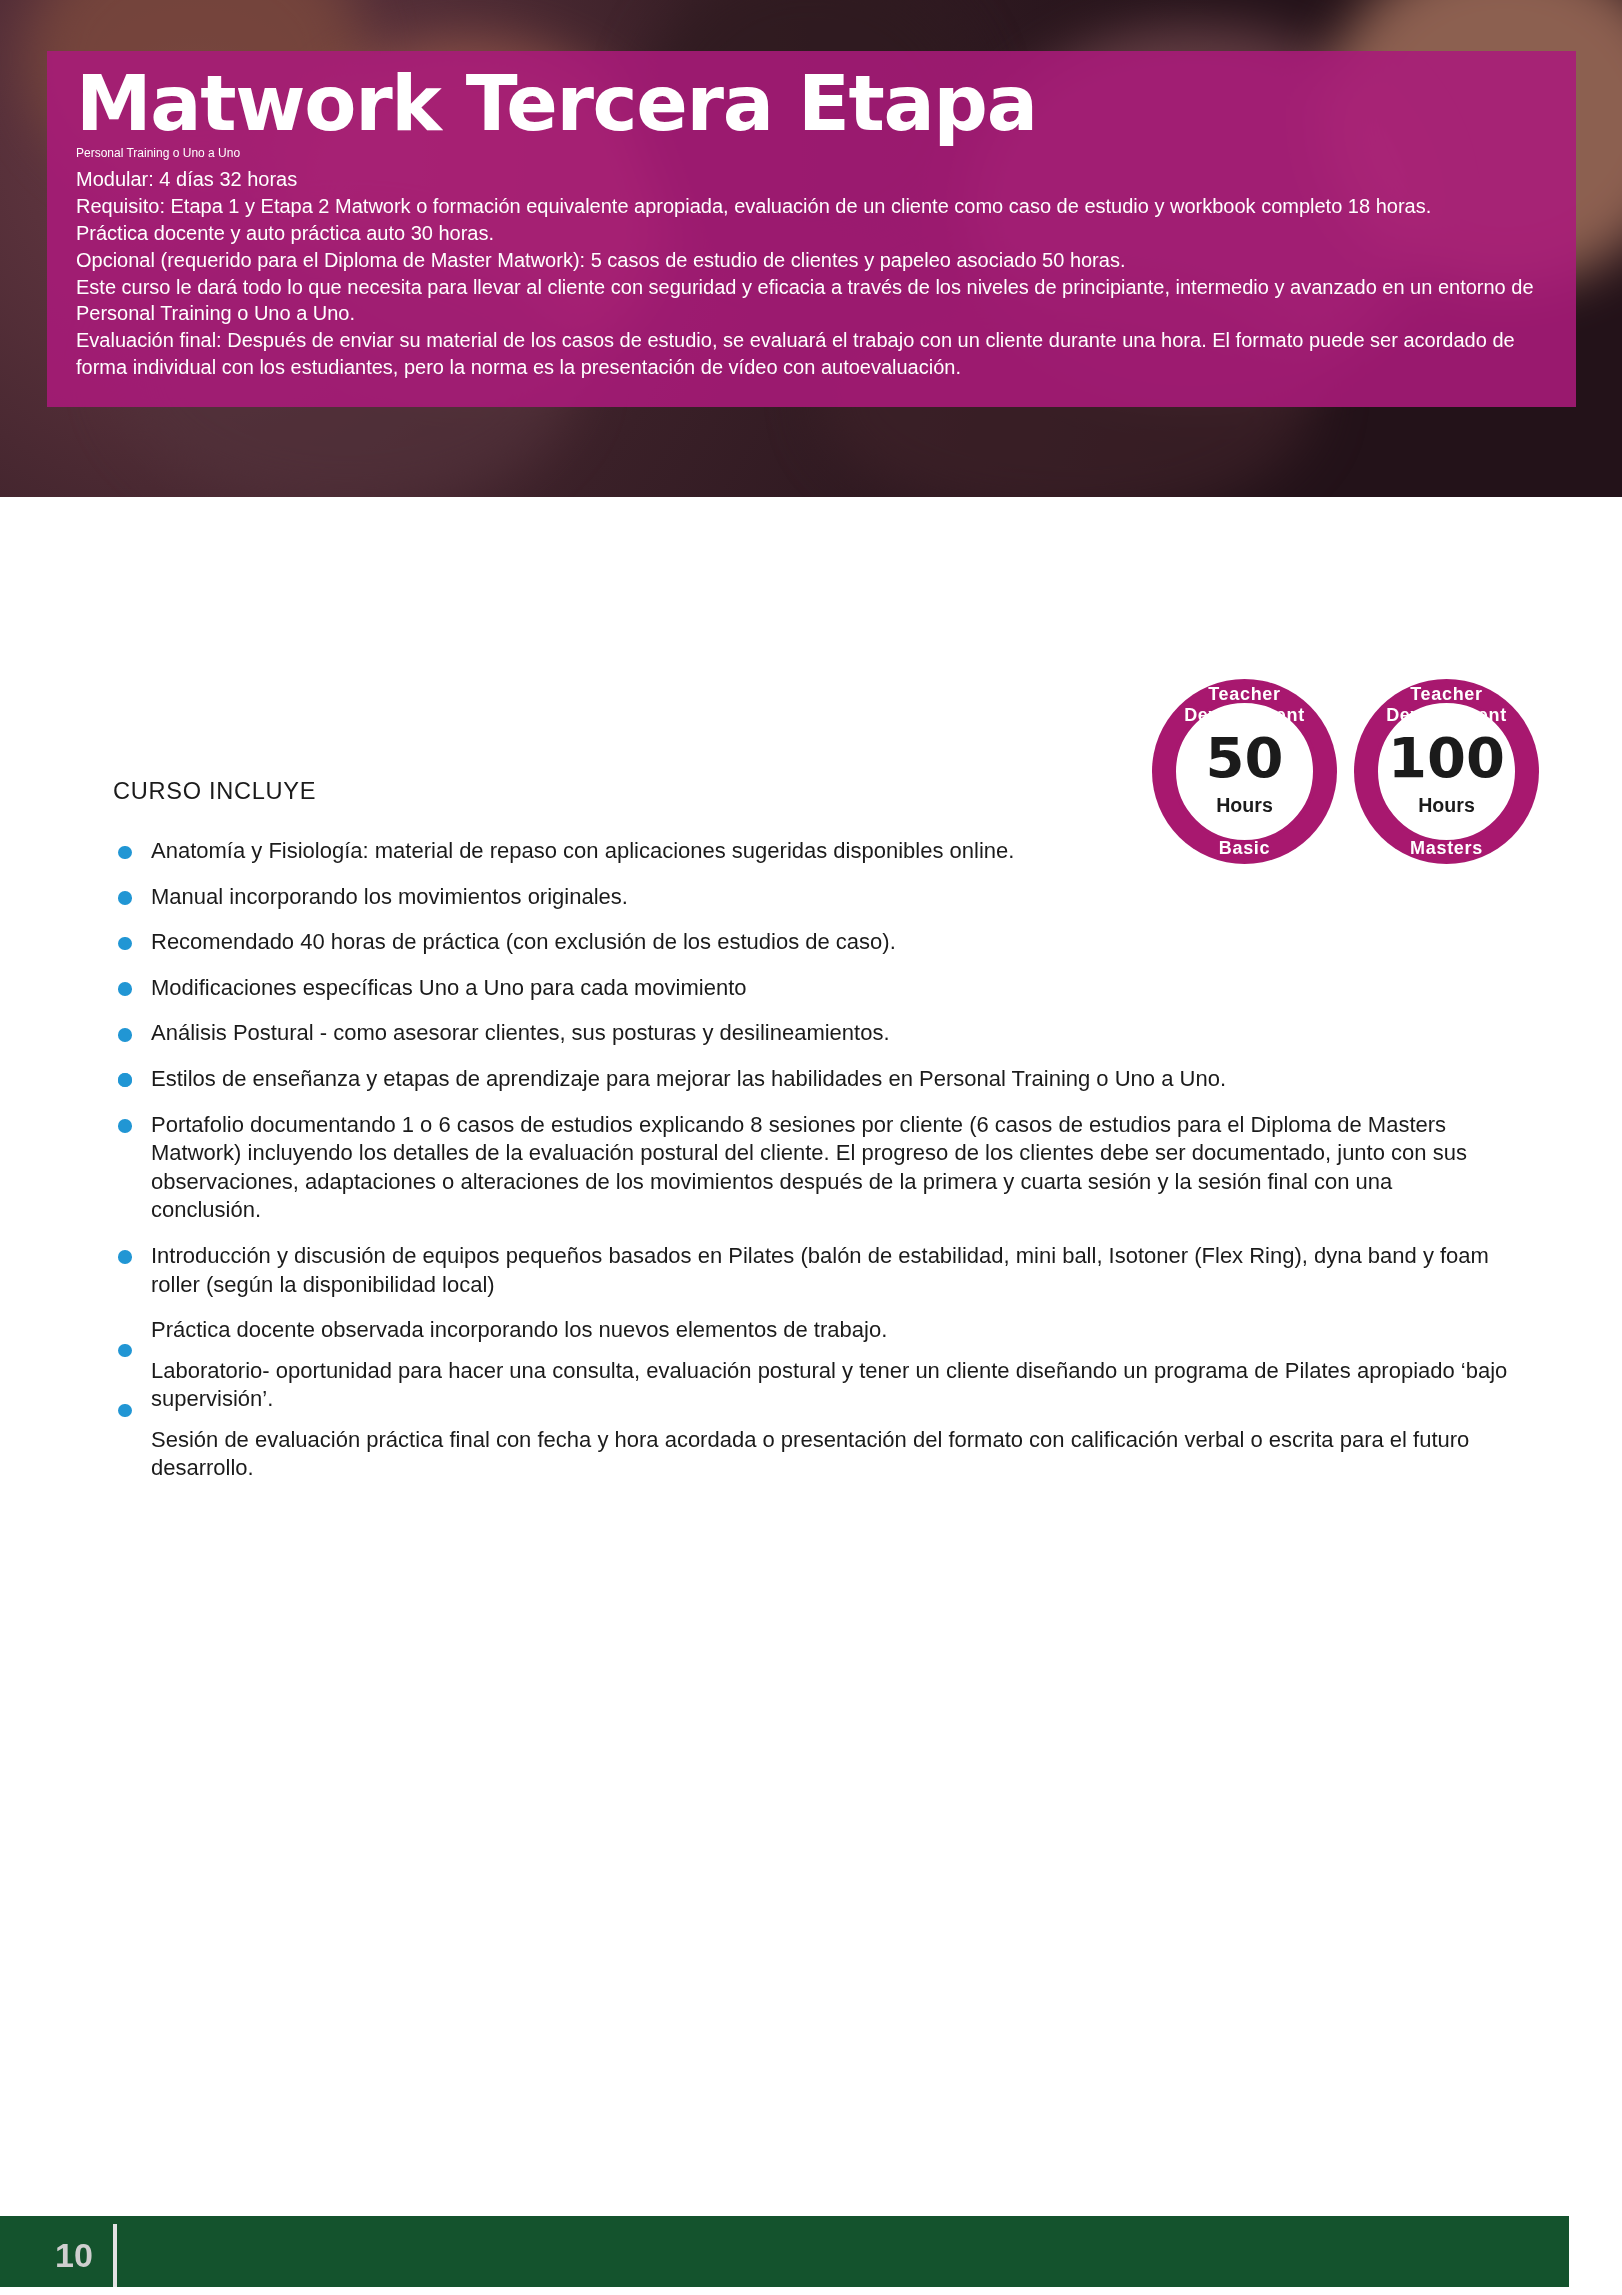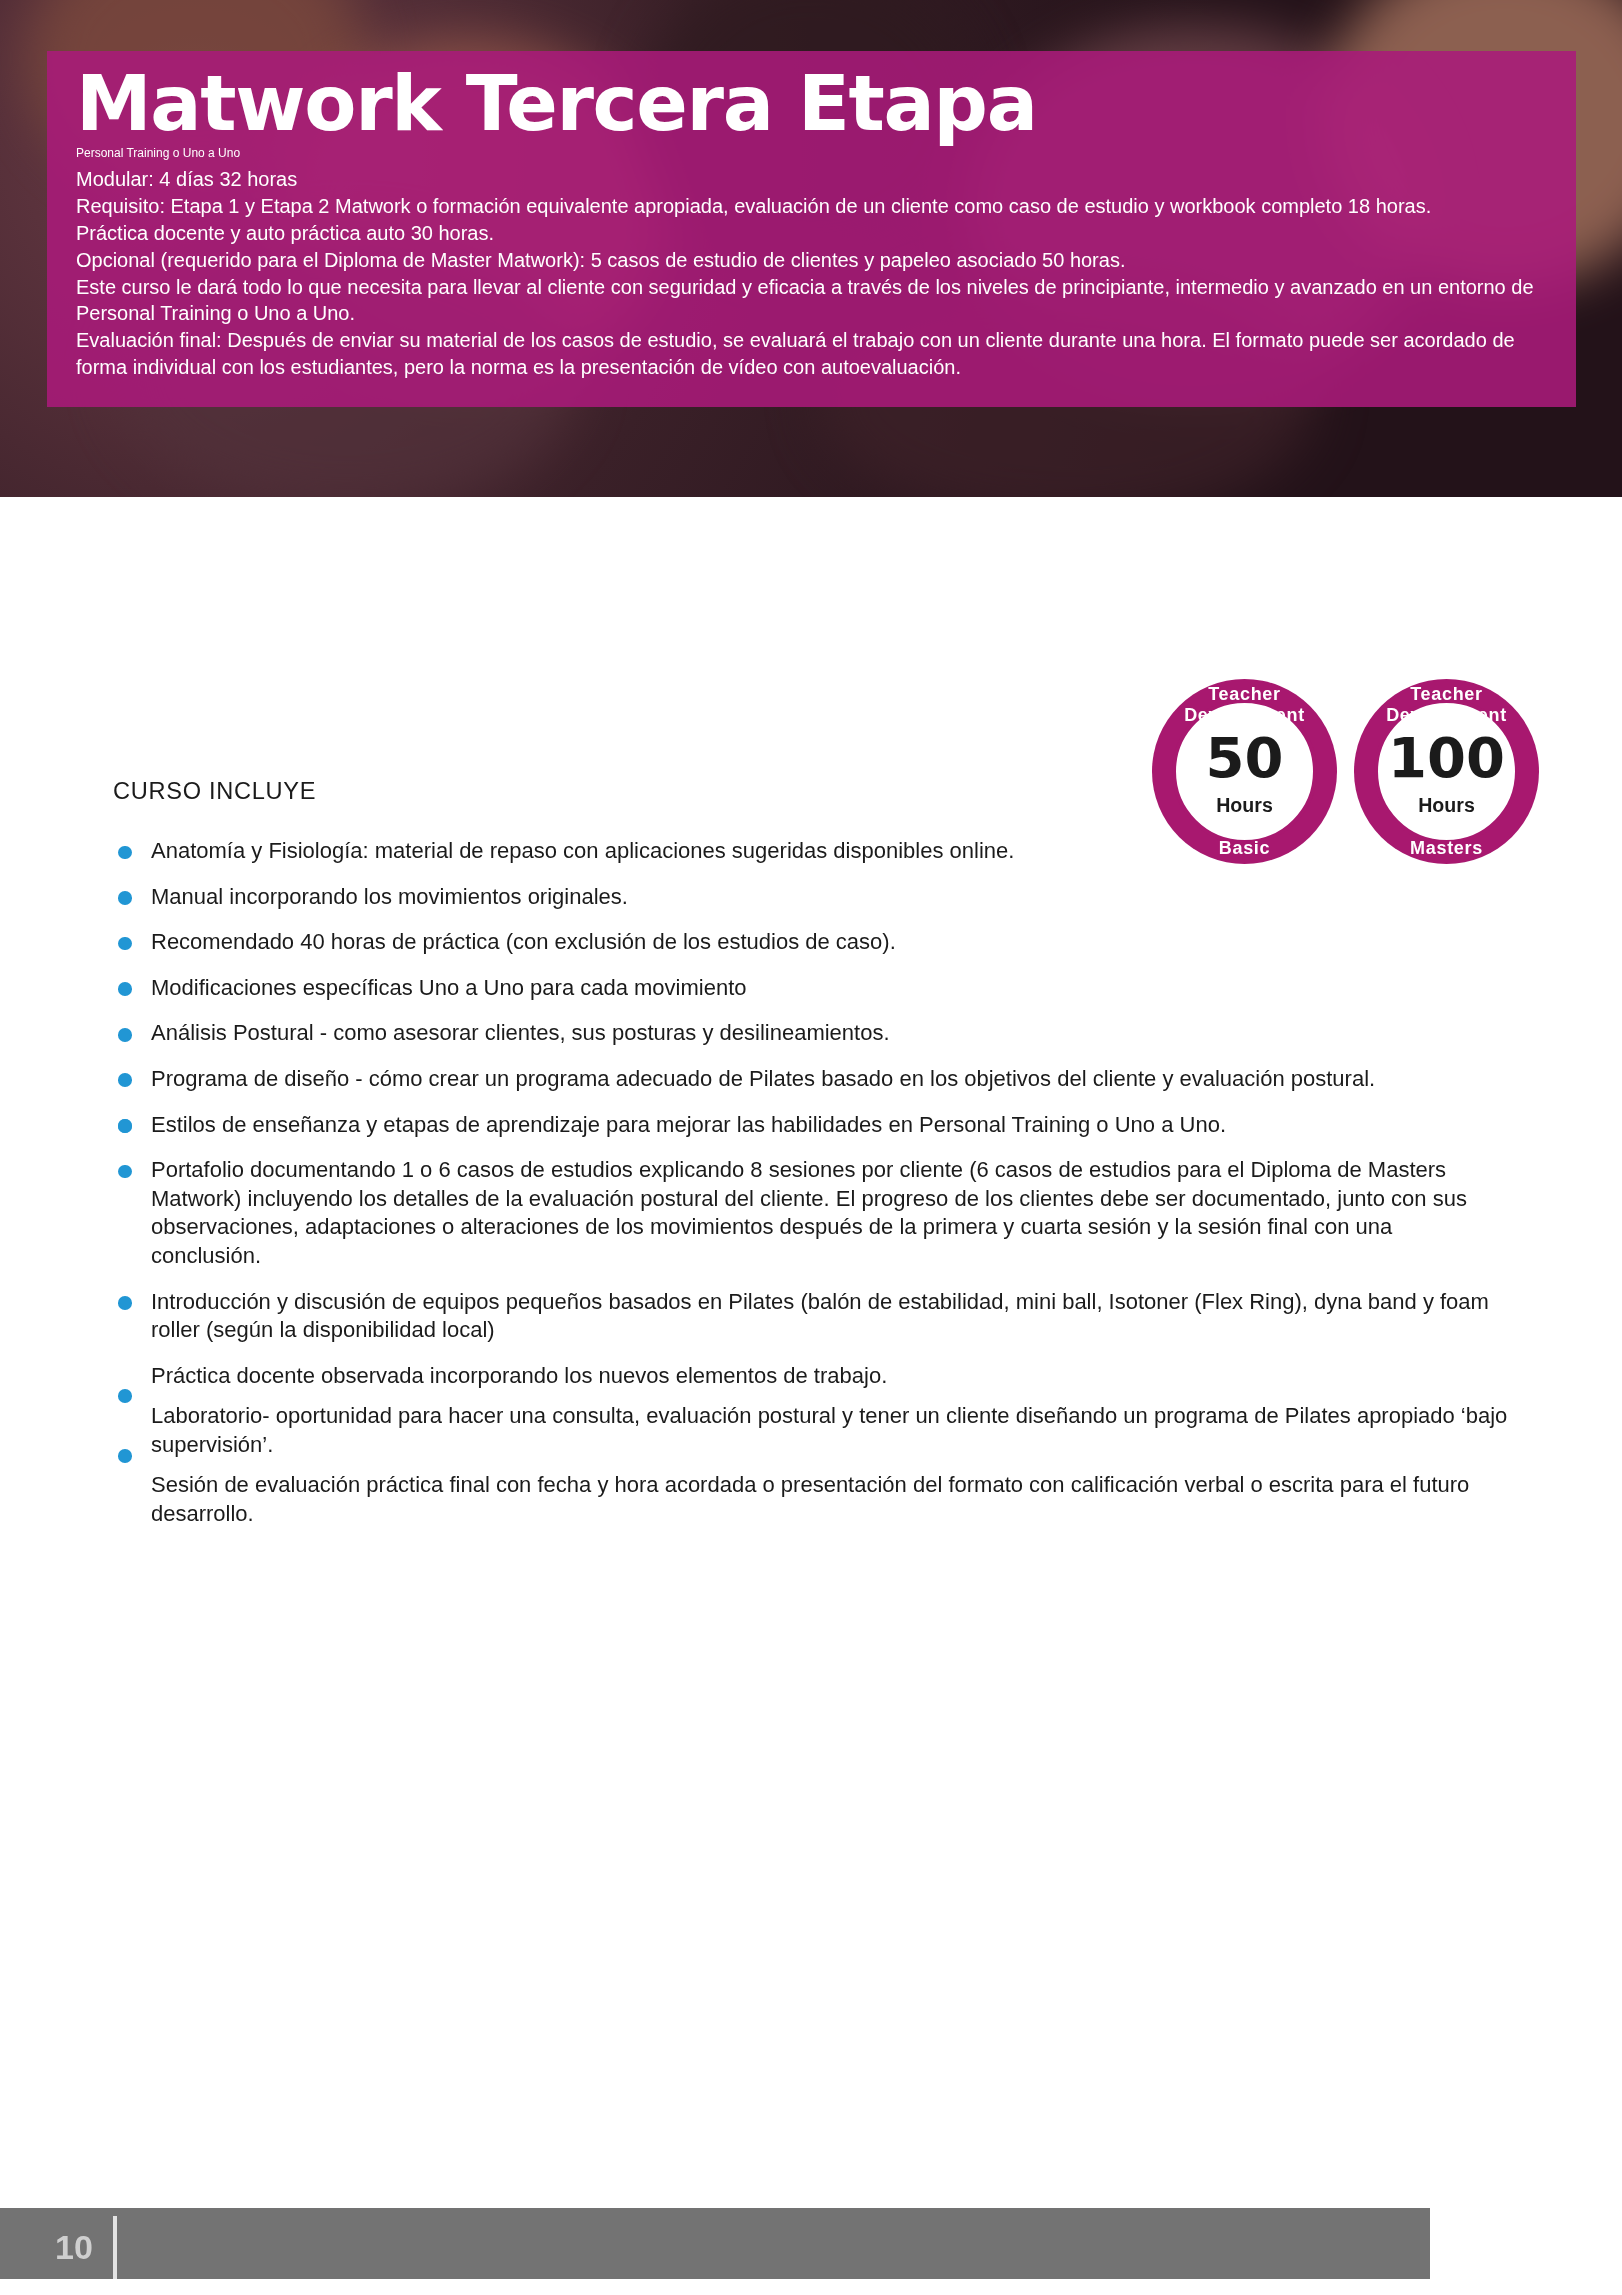--- a/index.html
+++ b/index.html
@@ -163,23 +163,23 @@
     letter-spacing: 0.7px;
   }
   .badge .arc-top { top: 4.6px; }
   .badge .arc-bottom { bottom: 5.2px; }
   .badge-50 { left: 0; top: 0; }
   .badge-100 { left: 202px; top: 0; }
 
   
   .footer-bar {
     position: absolute;
-    left: 0; bottom: 16px;
-    width: 1430px; height: 71px;
-    background: #737373;
+    left: 0; bottom: 8px;
+    width: 1569px; height: 71px;
+    background: #14532d;
   }
   .page-num {
     position: absolute;
     left: 55px; bottom: 11.8px;
     font-size: 34px;
     font-weight: 700;
     color: #cfcfcf;
   }
   .left-rule {
     position: absolute;
@@ -233,21 +233,20 @@
 
 <div class="content">
   <div class="section-heading">CURSO INCLUYE</div>
 
   <ul class="bullets">
     <li><span class="dot"></span><span>Anatomía y Fisiología: material de repaso con aplicaciones sugeridas disponibles online.</span></li>
     <li><span class="dot"></span><span>Manual incorporando los movimientos originales.</span></li>
     <li><span class="dot"></span><span>Recomendado 40 horas de práctica (con exclusión de los estudios de caso).</span></li>
     <li><span class="dot"></span><span>Modificaciones específicas Uno a Uno para cada movimiento</span></li>
     <li><span class="dot"></span><span>Análisis Postural - como asesorar clientes, sus posturas y desilineamientos.</span></li>
-    <li class="wide"><span class="dot"></span><span>Programa de diseño - cómo crear un programa adecuado de Pilates basado en los objetivos del cliente y evaluación postural.</span></li>
     <li class="narrow"><span class="dot"></span></li>
     <li class="wide"><span class="dot"></span><span>Estilos de enseñanza y etapas de aprendizaje para mejorar las habilidades en Personal Training o Uno a Uno.</span></li>
     <li class="wide"><span class="dot"></span><span>Portafolio documentando 1 o 6 casos de estudios explicando 8 sesiones por cliente (6 casos de estudios para el Diploma de Masters Matwork) incluyendo los detalles de la evaluación postural del cliente. El progreso de los clientes debe ser documentado, junto con sus observaciones, adaptaciones o alteraciones de los movimientos después de la primera y cuarta sesión y la sesión final con una conclusión.</span></li>
     <li class="wide"><span class="dot"></span><span>Introducción y discusión                               de equipos pequeños basados en Pilates (balón de estabilidad, mini ball, Isotoner (Flex Ring), dyna band y foam roller (según la disponibilidad local)</span></li>
     <li class="tight"><span class="dot" style="top:27.5px"></span><span>Práctica docente observada incorporando los nuevos elementos de trabajo.</span></li>
     <li class="tight"><span class="dot" style="top:47px"></span><span>Laboratorio- oportunidad para hacer una consulta, evaluación postural y tener un cliente diseñando un programa de Pilates apropiado ‘bajo supervisión’.</span></li>
     <li><span class="dot" style="opacity:0"></span><span>Sesión de evaluación práctica final con fecha y hora acordada o presentación del formato con calificación verbal o escrita para el futuro desarrollo.</span></li>
   </ul>
 </div>
 

